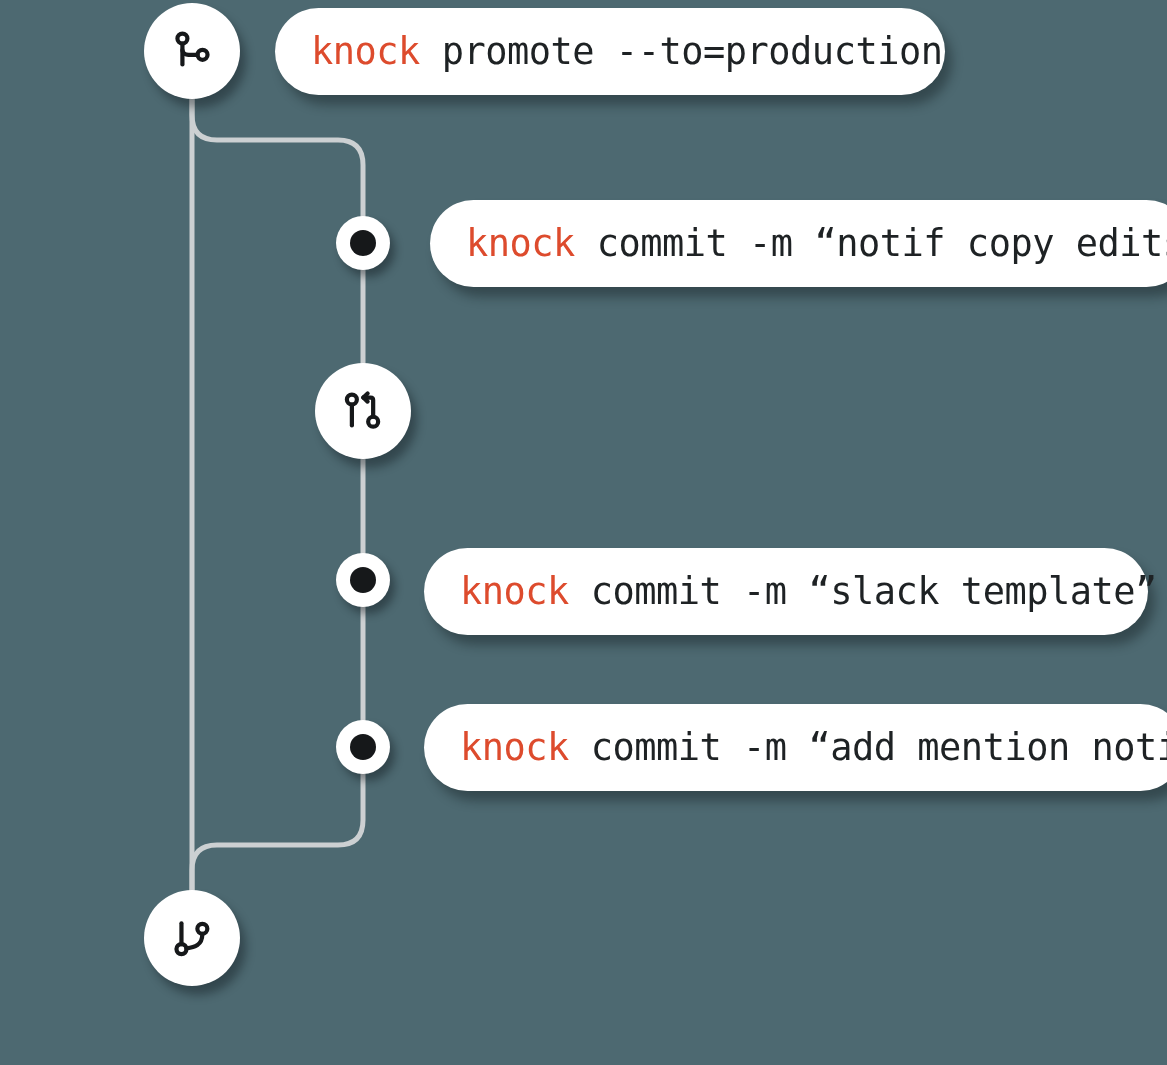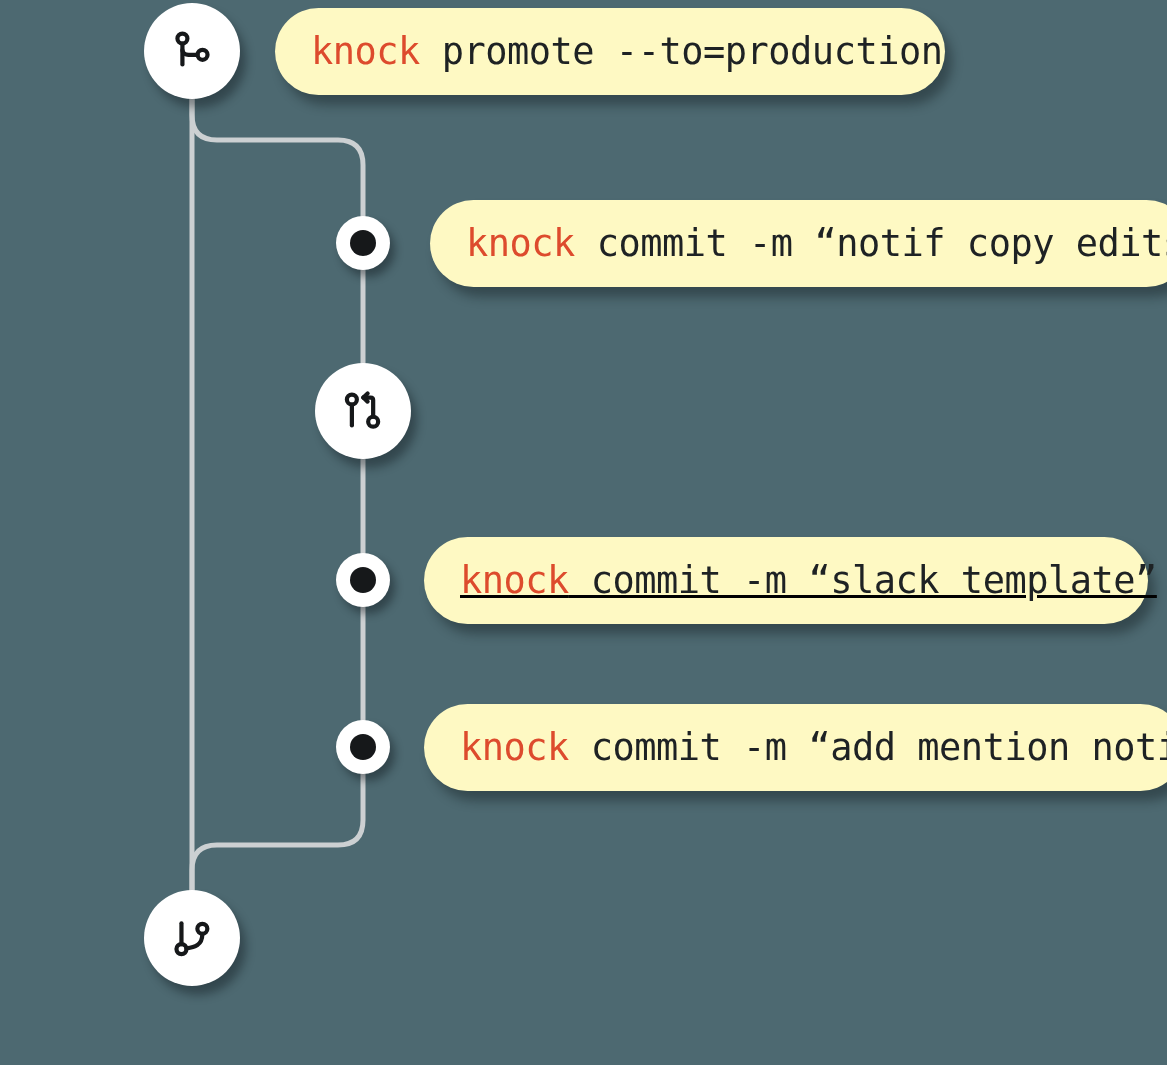--- a/index.html
+++ b/index.html
@@ -54,21 +54,21 @@
   .commit-dot .inner {
     width: 26px;
     height: 26px;
     border-radius: 50%;
     background: #16181a;
   }
 
   
   .pill {
     position: absolute;
-    background: #fef9c3;
+    background: #ffffff;
     border-radius: 60px;
     display: flex;
     align-items: center;
     height: 87px;
     padding: 0 36px;
     box-shadow: 7px 10px 11px rgba(12, 20, 24, 0.38);
     white-space: nowrap;
     z-index: 4;
   }
   .pill .cmd-text {
@@ -141,19 +141,19 @@
 </div>
 
 <div class="pill" style="left:275px; top:8px; width:670px;">
   <span class="cmd-text"><span class="cmd-name">knock</span><span> promote --to=production</span></span>
 </div>
 
 <div class="pill" style="left:430px; top:200px; width:760px;">
   <span class="cmd-text"><span class="cmd-name">knock</span><span> commit -m “notif copy edits”</span></span>
 </div>
 
-<div class="pill" style="left:424px; top:537px; width:724px;text-decoration:underline;">
+<div class="pill" style="left:424px; top:548px; width:724px;">
   <span class="cmd-text"><span class="cmd-name">knock</span><span> commit -m “slack template”</span></span>
 </div>
 
 <div class="pill" style="left:424px; top:704px; width:760px;">
   <span class="cmd-text"><span class="cmd-name">knock</span><span> commit -m “add mention notif…</span></span>
 </div>
 
 </body></html>

